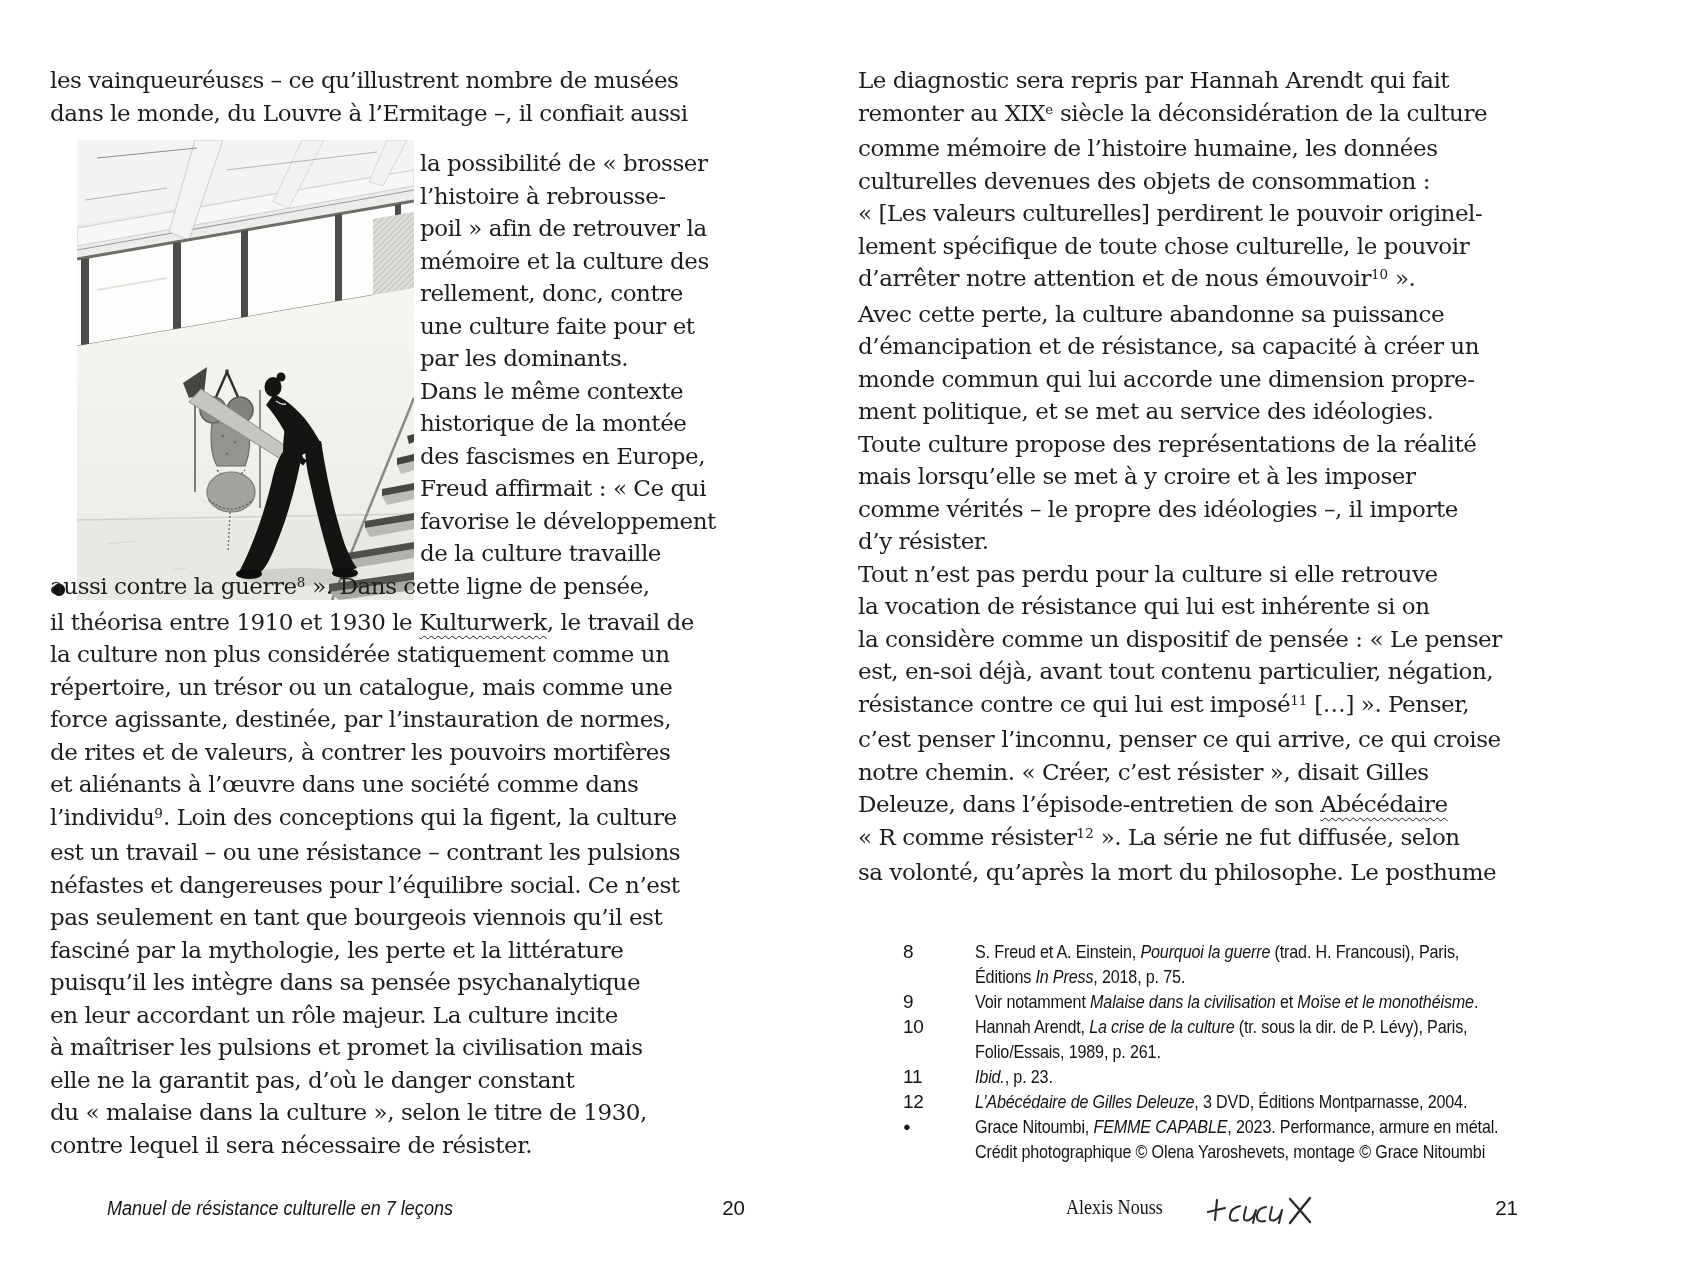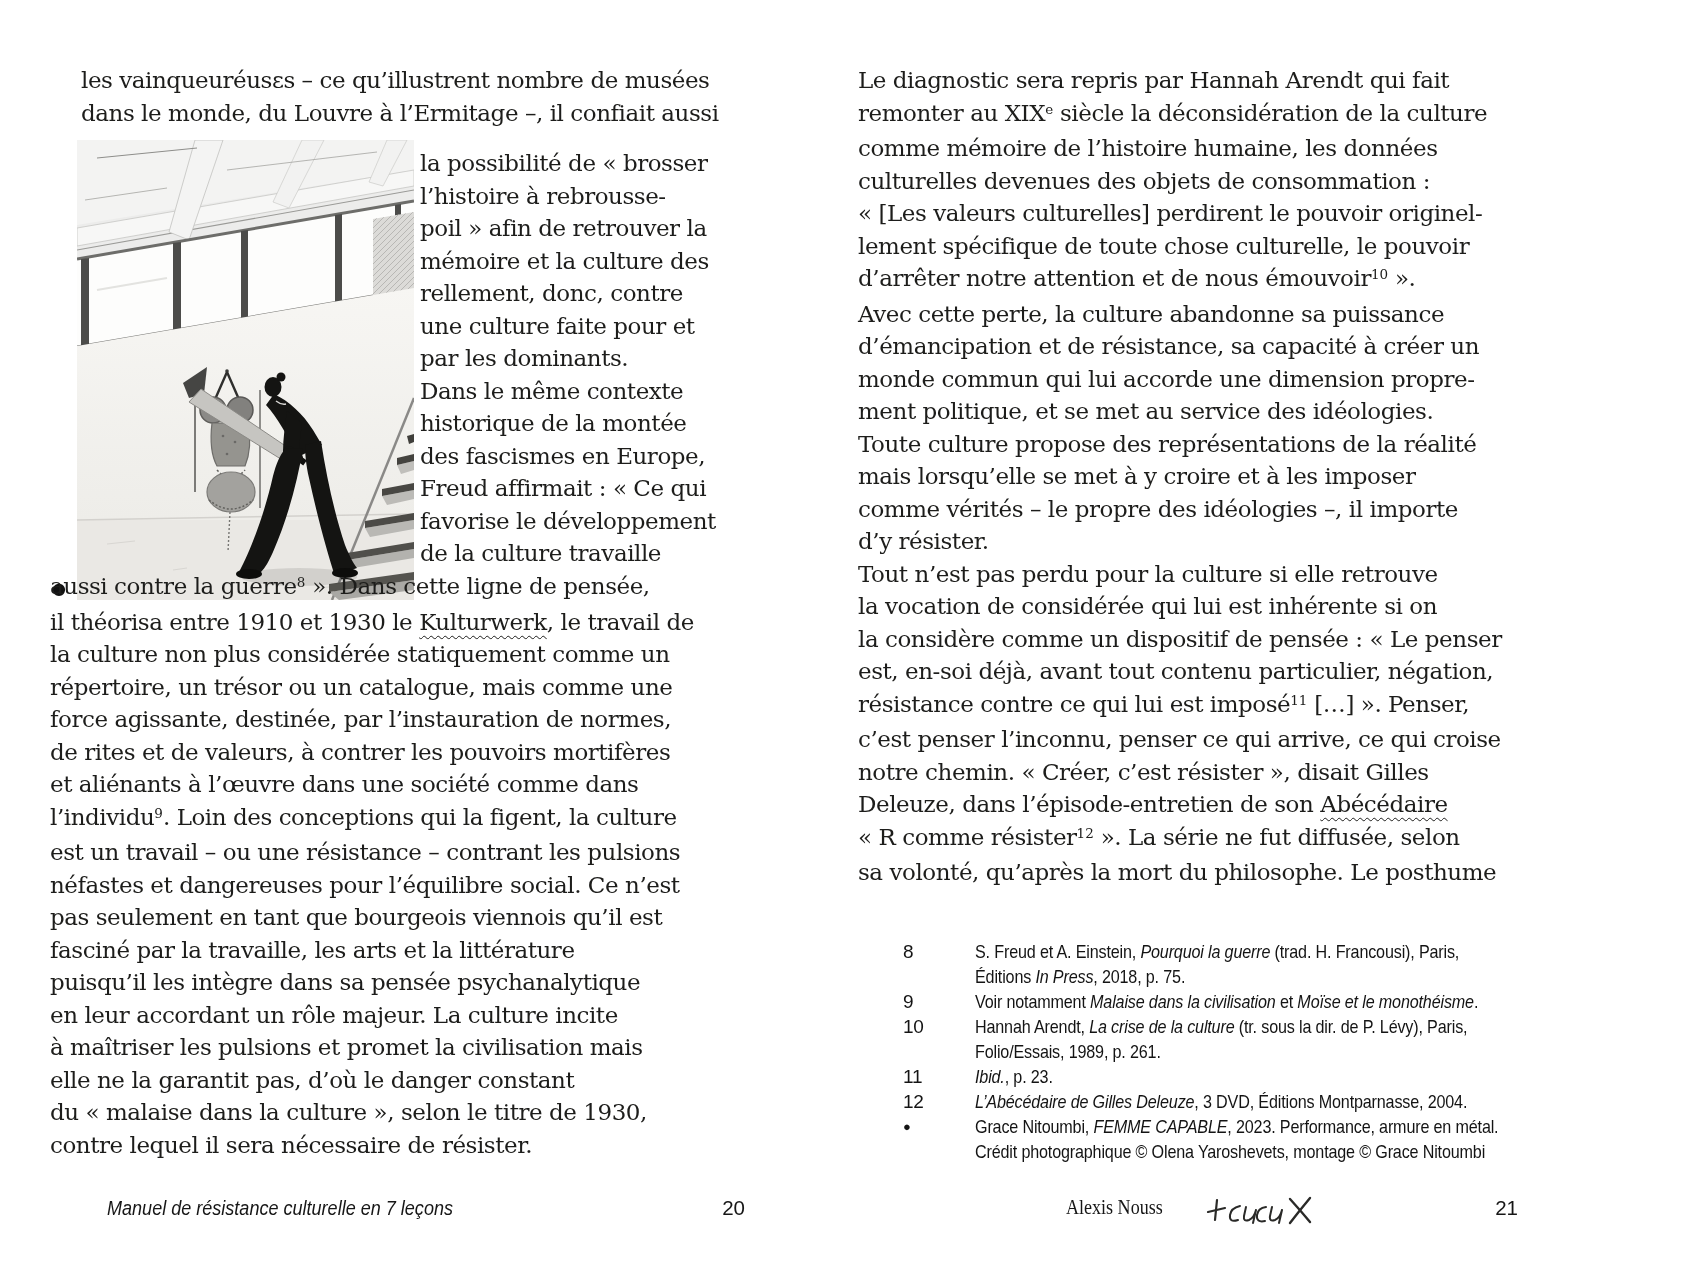--- a/index.html
+++ b/index.html
@@ -6,21 +6,21 @@
   body{
     width:1701px;height:1276px;position:relative;overflow:hidden;
     background:#ffffff;color:#1d1d1b;
     font-family:"DejaVu Serif", serif;
   }
   .tline{white-space:pre;font-size:23px;line-height:32.5px;letter-spacing:-0.45px;}
   .sup{font-size:13.5px;position:relative;top:-7px;letter-spacing:0;}
   .wavy{text-decoration:underline;text-decoration-style:wavy;text-decoration-thickness:1px;text-underline-offset:5px;}
   .it{font-style:italic;}
 
-  #left-intro{position:absolute;left:50px;top:64px;margin-left:31px;}
+  #left-intro{position:absolute;left:50px;top:64px;}
   #left-side{position:absolute;left:420px;top:147px;}
   #left-body{position:absolute;left:50px;top:570px;}
   #right-body{position:absolute;left:858px;top:64px;}
 
   #photo{position:absolute;left:77px;top:140px;width:337px;height:460px;}
   #caption-dot{position:absolute;left:52px;top:581px;font-size:16px;line-height:16px;color:#111;}
 
   
   #footnotes{position:absolute;left:858px;top:939px;width:660px;
     font-family:"Liberation Sans", sans-serif;font-size:19px;line-height:25px;letter-spacing:-0.2px;color:#141414;}
@@ -174,21 +174,21 @@
       <div class="tline"><span>il théorisa entre 1910 et 1930 le </span><span class="wavy">Kulturwerk</span><span>, le travail de</span></div>
       <div class="tline"><span>la culture non plus considérée statiquement comme un</span></div>
       <div class="tline"><span>répertoire, un trésor ou un catalogue, mais comme une</span></div>
       <div class="tline"><span>force agissante, destinée, par l’instauration de normes,</span></div>
       <div class="tline"><span>de rites et de valeurs, à contrer les pouvoirs mortifères</span></div>
       <div class="tline"><span>et aliénants à l’œuvre dans une société comme dans</span></div>
       <div class="tline"><span>l’individu</span><span class="sup">9</span><span>. Loin des conceptions qui la figent, la culture</span></div>
       <div class="tline"><span>est un travail – ou une résistance – contrant les pulsions</span></div>
       <div class="tline"><span>néfastes et dangereuses pour l’équilibre social. Ce n’est</span></div>
       <div class="tline"><span>pas seulement en tant que bourgeois viennois qu’il est</span></div>
-      <div class="tline"><span>fasciné par la travaille, les arts et la littérature</span></div>
+      <div class="tline"><span>fasciné par la mythologie, les perte et la littérature</span></div>
       <div class="tline"><span>puisqu’il les intègre dans sa pensée psychanalytique</span></div>
       <div class="tline"><span>en leur accordant un rôle majeur. La culture incite</span></div>
       <div class="tline"><span>à maîtriser les pulsions et promet la civilisation mais</span></div>
       <div class="tline"><span>elle ne la garantit pas, d’où le danger constant</span></div>
       <div class="tline"><span>du « malaise dans la culture », selon le titre de 1930,</span></div>
       <div class="tline"><span>contre lequel il sera nécessaire de résister.</span></div>
     </div>
 
   <div id="left-footer" class="footer">
     <span class="ftitle"><span class="fsqueeze it">Manuel de résistance culturelle en 7 leçons</span></span>
@@ -208,21 +208,21 @@
       <div class="tline"><span>d’arrêter notre attention et de nous émouvoir</span><span class="sup">10</span><span> ».</span></div>
       <div class="tline"><span>Avec cette perte, la culture abandonne sa puissance</span></div>
       <div class="tline"><span>d’émancipation et de résistance, sa capacité à créer un</span></div>
       <div class="tline"><span>monde commun qui lui accorde une dimension propre-</span></div>
       <div class="tline"><span>ment politique, et se met au service des idéologies.</span></div>
       <div class="tline"><span>Toute culture propose des représentations de la réalité</span></div>
       <div class="tline"><span>mais lorsqu’elle se met à y croire et à les imposer</span></div>
       <div class="tline"><span>comme vérités – le propre des idéologies –, il importe</span></div>
       <div class="tline"><span>d’y résister.</span></div>
       <div class="tline"><span>Tout n’est pas perdu pour la culture si elle retrouve</span></div>
-      <div class="tline"><span>la vocation de considérée qui lui est inhérente si on</span></div>
+      <div class="tline"><span>la vocation de résistance qui lui est inhérente si on</span></div>
       <div class="tline"><span>la considère comme un dispositif de pensée : « Le penser</span></div>
       <div class="tline"><span>est, en-soi déjà, avant tout contenu particulier, négation,</span></div>
       <div class="tline"><span>résistance contre ce qui lui est imposé</span><span class="sup">11</span><span> […] ». Penser,</span></div>
       <div class="tline"><span>c’est penser l’inconnu, penser ce qui arrive, ce qui croise</span></div>
       <div class="tline"><span>notre chemin. « Créer, c’est résister », disait Gilles</span></div>
       <div class="tline"><span>Deleuze, dans l’épisode-entretien de son </span><span class="wavy">Abécédaire</span></div>
       <div class="tline"><span>« R comme résister</span><span class="sup">12</span><span> ». La série ne fut diffusée, selon</span></div>
       <div class="tline"><span>sa volonté, qu’après la mort du philosophe. Le posthume</span></div>
     </div>
 

